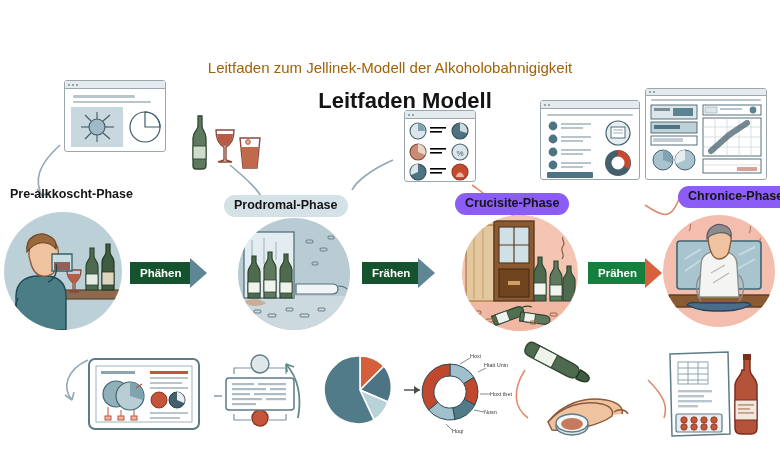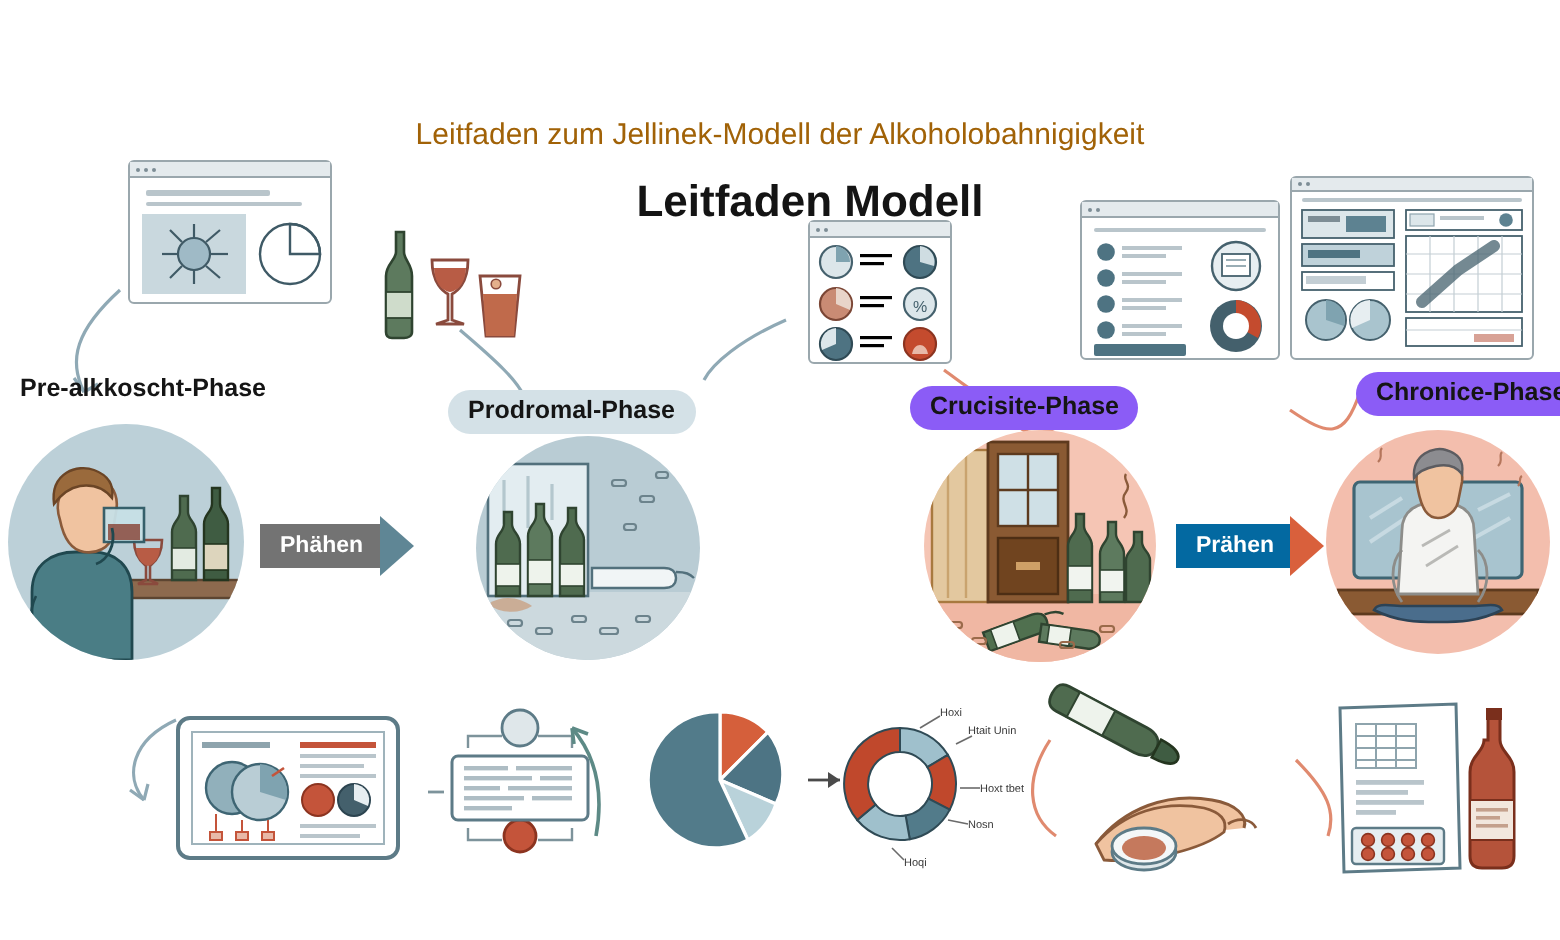--- a/index.html
+++ b/index.html
@@ -54,23 +54,23 @@
   }
   .arrow .shaft{
     height:22px;display:flex;align-items:center;justify-content:center;
     padding:0 8px 0 10px;font-size:11.5px;font-weight:bold;color:#ffffff;
     white-space:nowrap;
   }
   .arrow .head{
     width:0;height:0;border-top:15px solid transparent;
     border-bottom:15px solid transparent;
   }
-  .ar-blue .shaft{background:#737373;}
+  .ar-blue .shaft{background:#14532d;}
   .ar-blue .head{border-left:17px solid #5f8695;}
-  .ar-red .shaft{background:#0369a1;}
+  .ar-red .shaft{background:#15803d;}
   .ar-red .head{border-left:17px solid #d9603c;}
 
   
   .card{
     position:absolute;background:#ffffff;border:1.4px solid #9aa7ad;
     border-radius:3px;box-sizing:border-box;
   }
   .card-bar{
     height:7px;background:#e4eaed;border-bottom:1.2px solid #9aa7ad;
     display:flex;align-items:center;padding-left:3px;gap:2px;
@@ -405,20 +405,24 @@
 
   <div class="phase-label pl-blue" style="left:224px;top:195px;">Prodromal-Phase</div>
   <div class="phase-label pl-plain" style="left:0px;top:184px;">Pre-alkkoscht-Phase</div>
   <div class="phase-label pl-pink" style="left:455px;top:193px;">Crucisite-Phase</div>
   <div class="phase-label pl-pink" style="left:678px;top:186px;">Chronice-Phase</div>
 
   <div class="arrow ar-blue" style="left:130px;top:258px;">
     <div class="shaft">Phähen</div>
     <div class="head"></div>
   </div>
+  <div class="arrow ar-blue" style="left:362px;top:258px;">
+    <div class="shaft">Frähen</div>
+    <div class="head"></div>
+  </div>
   <div class="arrow ar-red" style="left:588px;top:258px;">
     <div class="shaft">Prähen</div>
     <div class="head"></div>
   </div>
 
   <div class="abs" style="left:88px;top:358px;">
     <svg width="112" height="72" viewBox="0 0 112 72">
       <rect x="1" y="1" width="110" height="70" rx="6" fill="#ffffff" stroke="#5d7b87" stroke-width="2"></rect>
       <rect x="8" y="8" width="96" height="56" fill="#ffffff" stroke="#9fb3bb" stroke-width="1"></rect>
       <rect x="13" y="13" width="34" height="3" fill="#8ea4ad"></rect>

